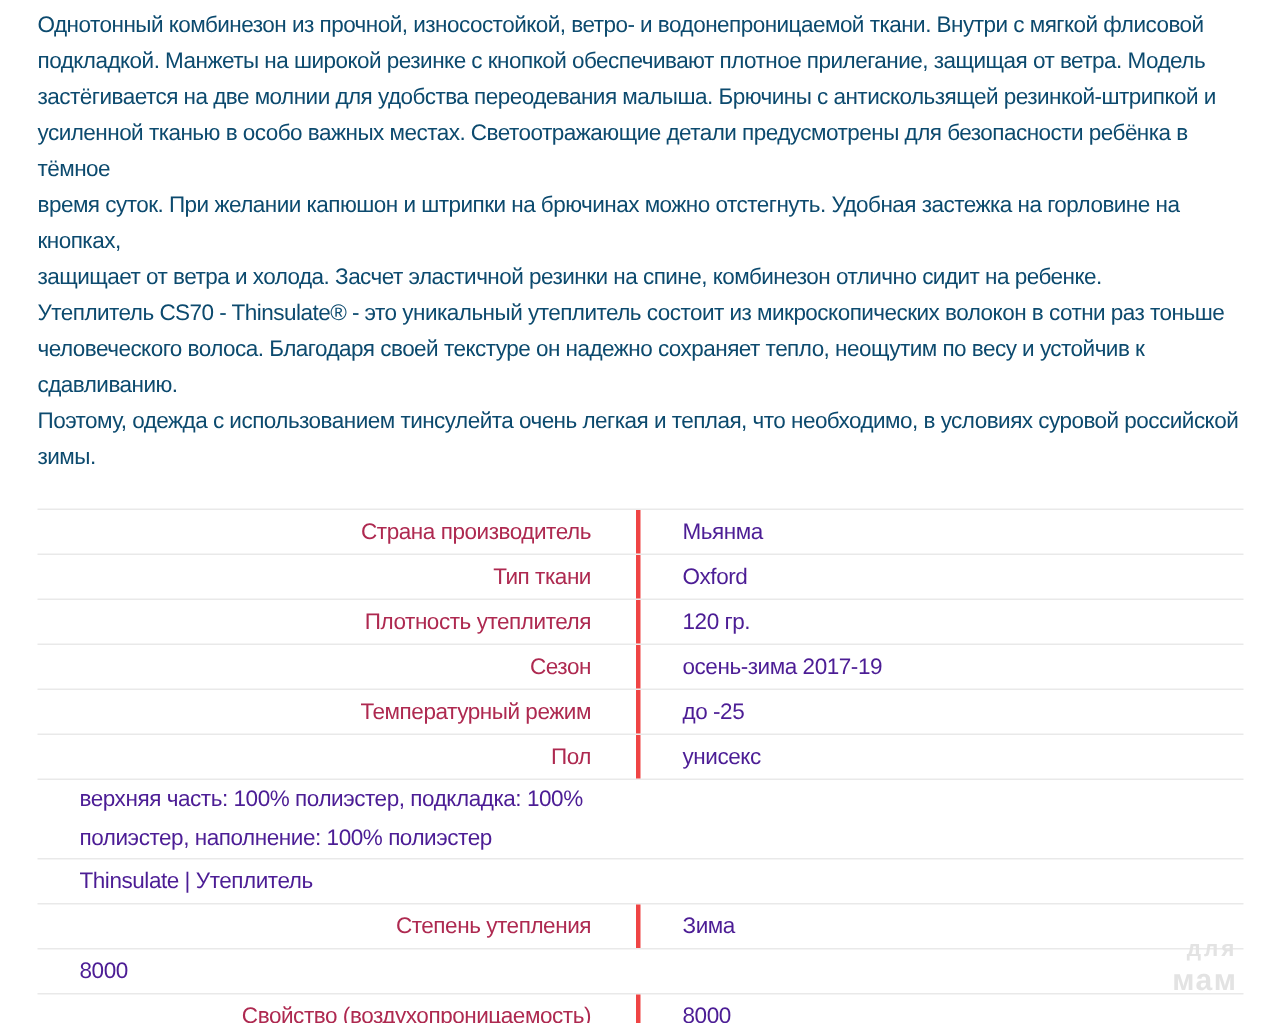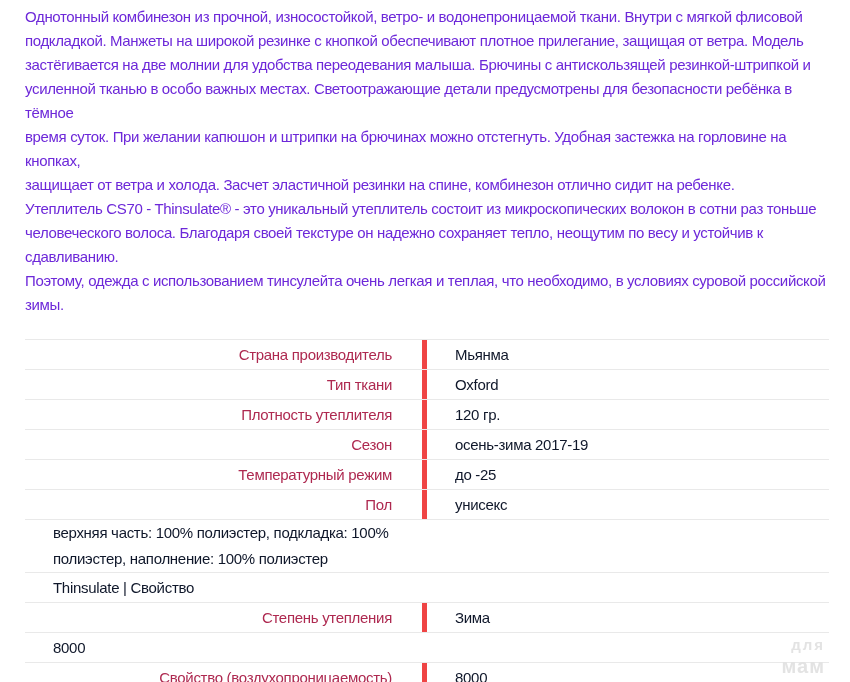--- a/index.html
+++ b/index.html
@@ -15,21 +15,21 @@
   }
   .page {
     position: relative;
     width: 850px;
     height: 682px;
     background: #ffffff;
   }
   
   .description {
     padding: 5px 22px 0 25px;
-    color: #6d28d9;
+    color: #0c4a6e;
     font-size: 15px;
     line-height: 24px;
     letter-spacing: -0.35px;
   }
   .description p {
     margin: 0;
     white-space: pre-line;
   }
   
   .spec-table {
@@ -42,53 +42,52 @@
     min-height: 29px;
   }
   .spec-row.tall {
     min-height: 49px;
   }
   .spec-label {
     box-sizing: border-box;
     width: 402px;
     flex: 0 0 402px;
     padding-right: 30px;
-    border-right: 5px solid #ef4444;
+    border-right: 3px solid #ef4444;
     display: flex;
     align-items: center;
     justify-content: flex-end;
     text-align: right;
     color: #ae2950;
     font-size: 15px;
     letter-spacing: -0.3px;
   }
   .spec-value {
     box-sizing: border-box;
     flex: 1 1 auto;
     padding-left: 28px;
     padding-right: 10px;
     display: flex;
     align-items: center;
-    color: #0f172a;
+    color: #4c1d95;
     font-size: 15px;
     line-height: 26px;
     letter-spacing: -0.3px;
     white-space: pre-line;
   }
   
   .watermark {
     position: absolute;
     top: 624px;
     right: 25px;
     text-align: right;
     color: #e3e3e3;
     font-weight: bold;
     pointer-events: none;
     user-select: none;
-    margin-top: 12px;
   }
   .wm-top {
     font-size: 15px;
     line-height: 17px;
     letter-spacing: 2px;
   }
   .wm-bottom {
     font-size: 20px;
     line-height: 26px;
     letter-spacing: 1px;
@@ -143,21 +142,21 @@
       <div class="spec-label">Пол</div>
       <div class="spec-value">унисекс</div>
     </div>
 
     <div class="spec-row tall">
       <div class="spec-value">верхняя часть: 100% полиэстер, подкладка: 100%
 полиэстер, наполнение: 100% полиэстер</div>
     </div>
 
     <div class="spec-row">
-      <div class="spec-value">Thinsulate | Свойство</div>
+      <div class="spec-value">Thinsulate | Утеплитель</div>
     </div>
 
     <div class="spec-row">
       <div class="spec-label">Степень утепления</div>
       <div class="spec-value">Зима</div>
     </div>
 
     <div class="spec-row">
       <div class="spec-value">8000</div>
     </div>

